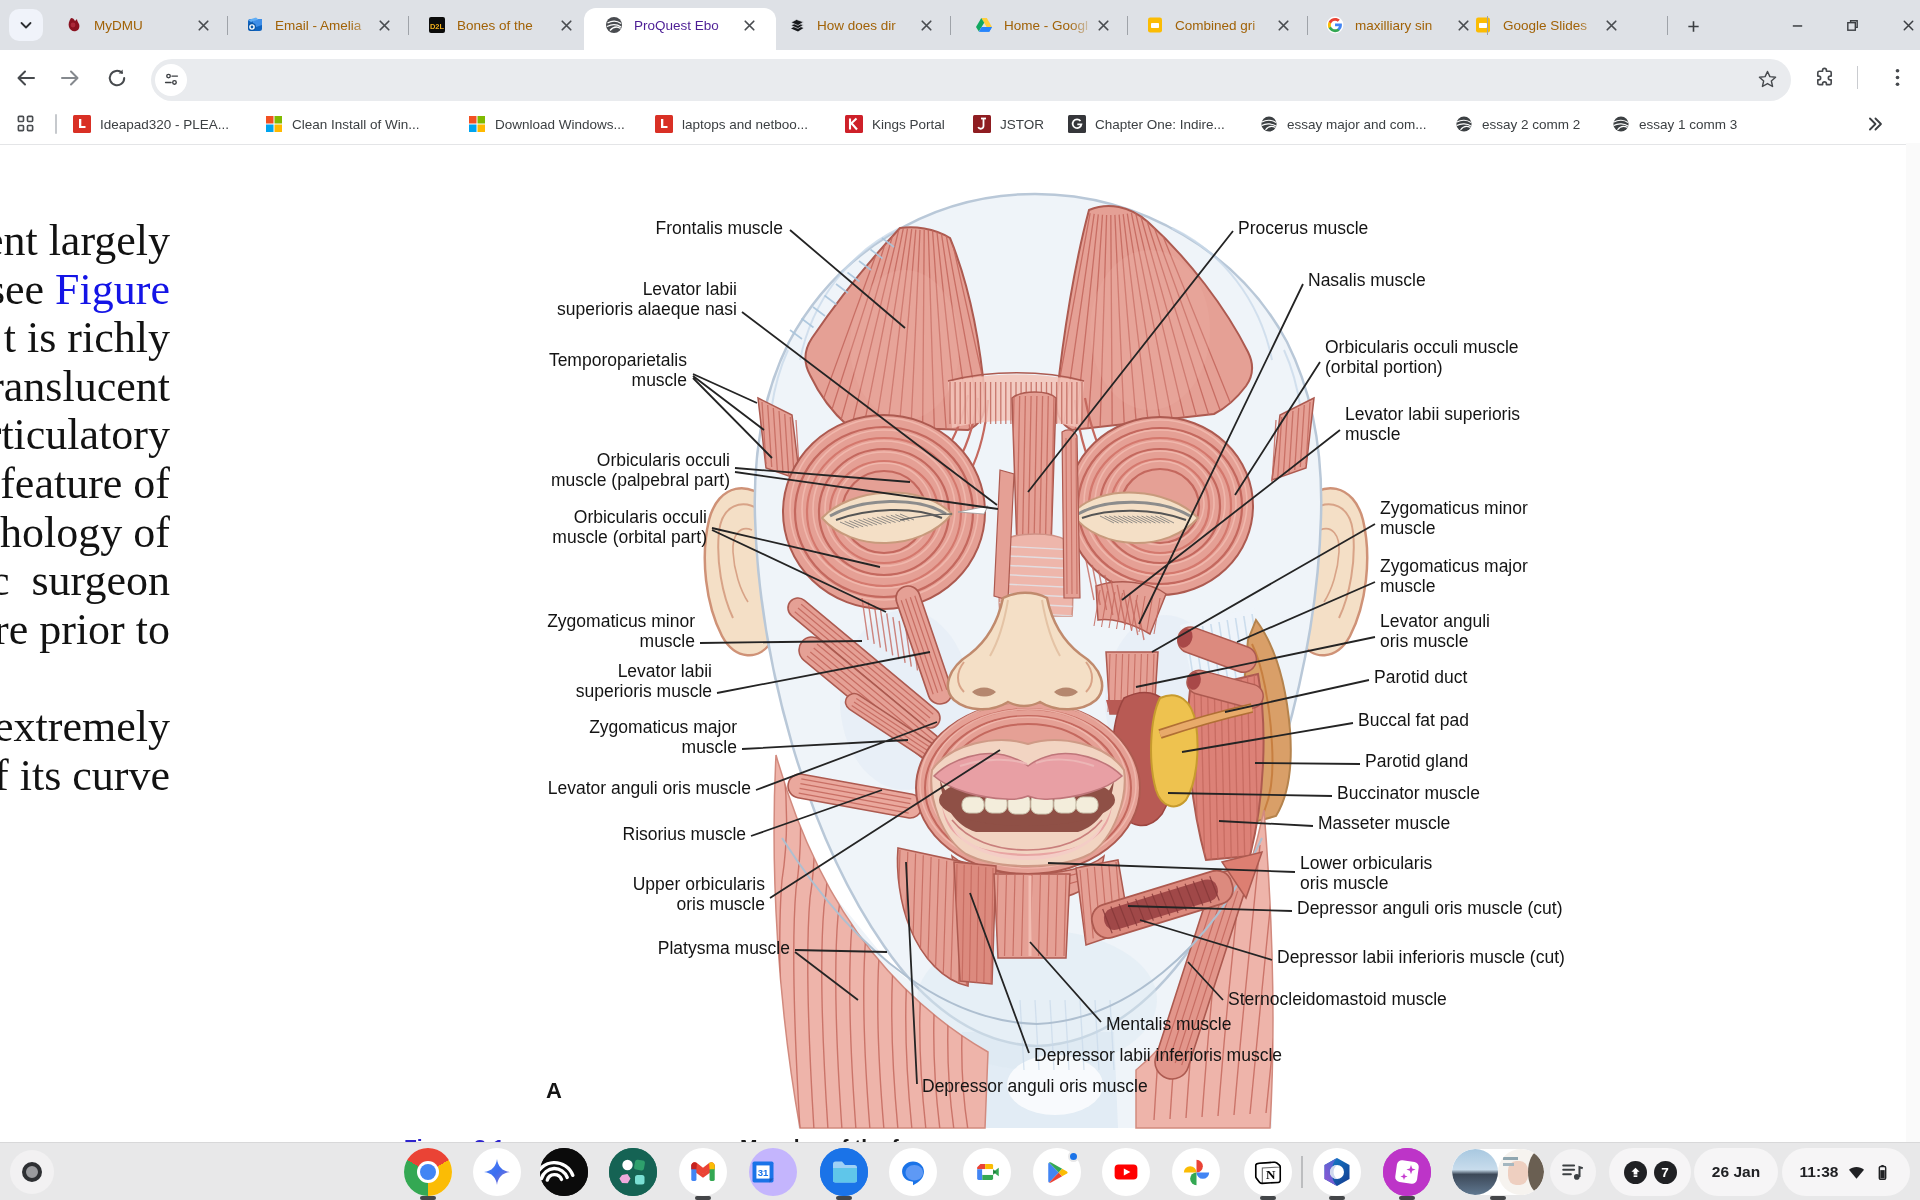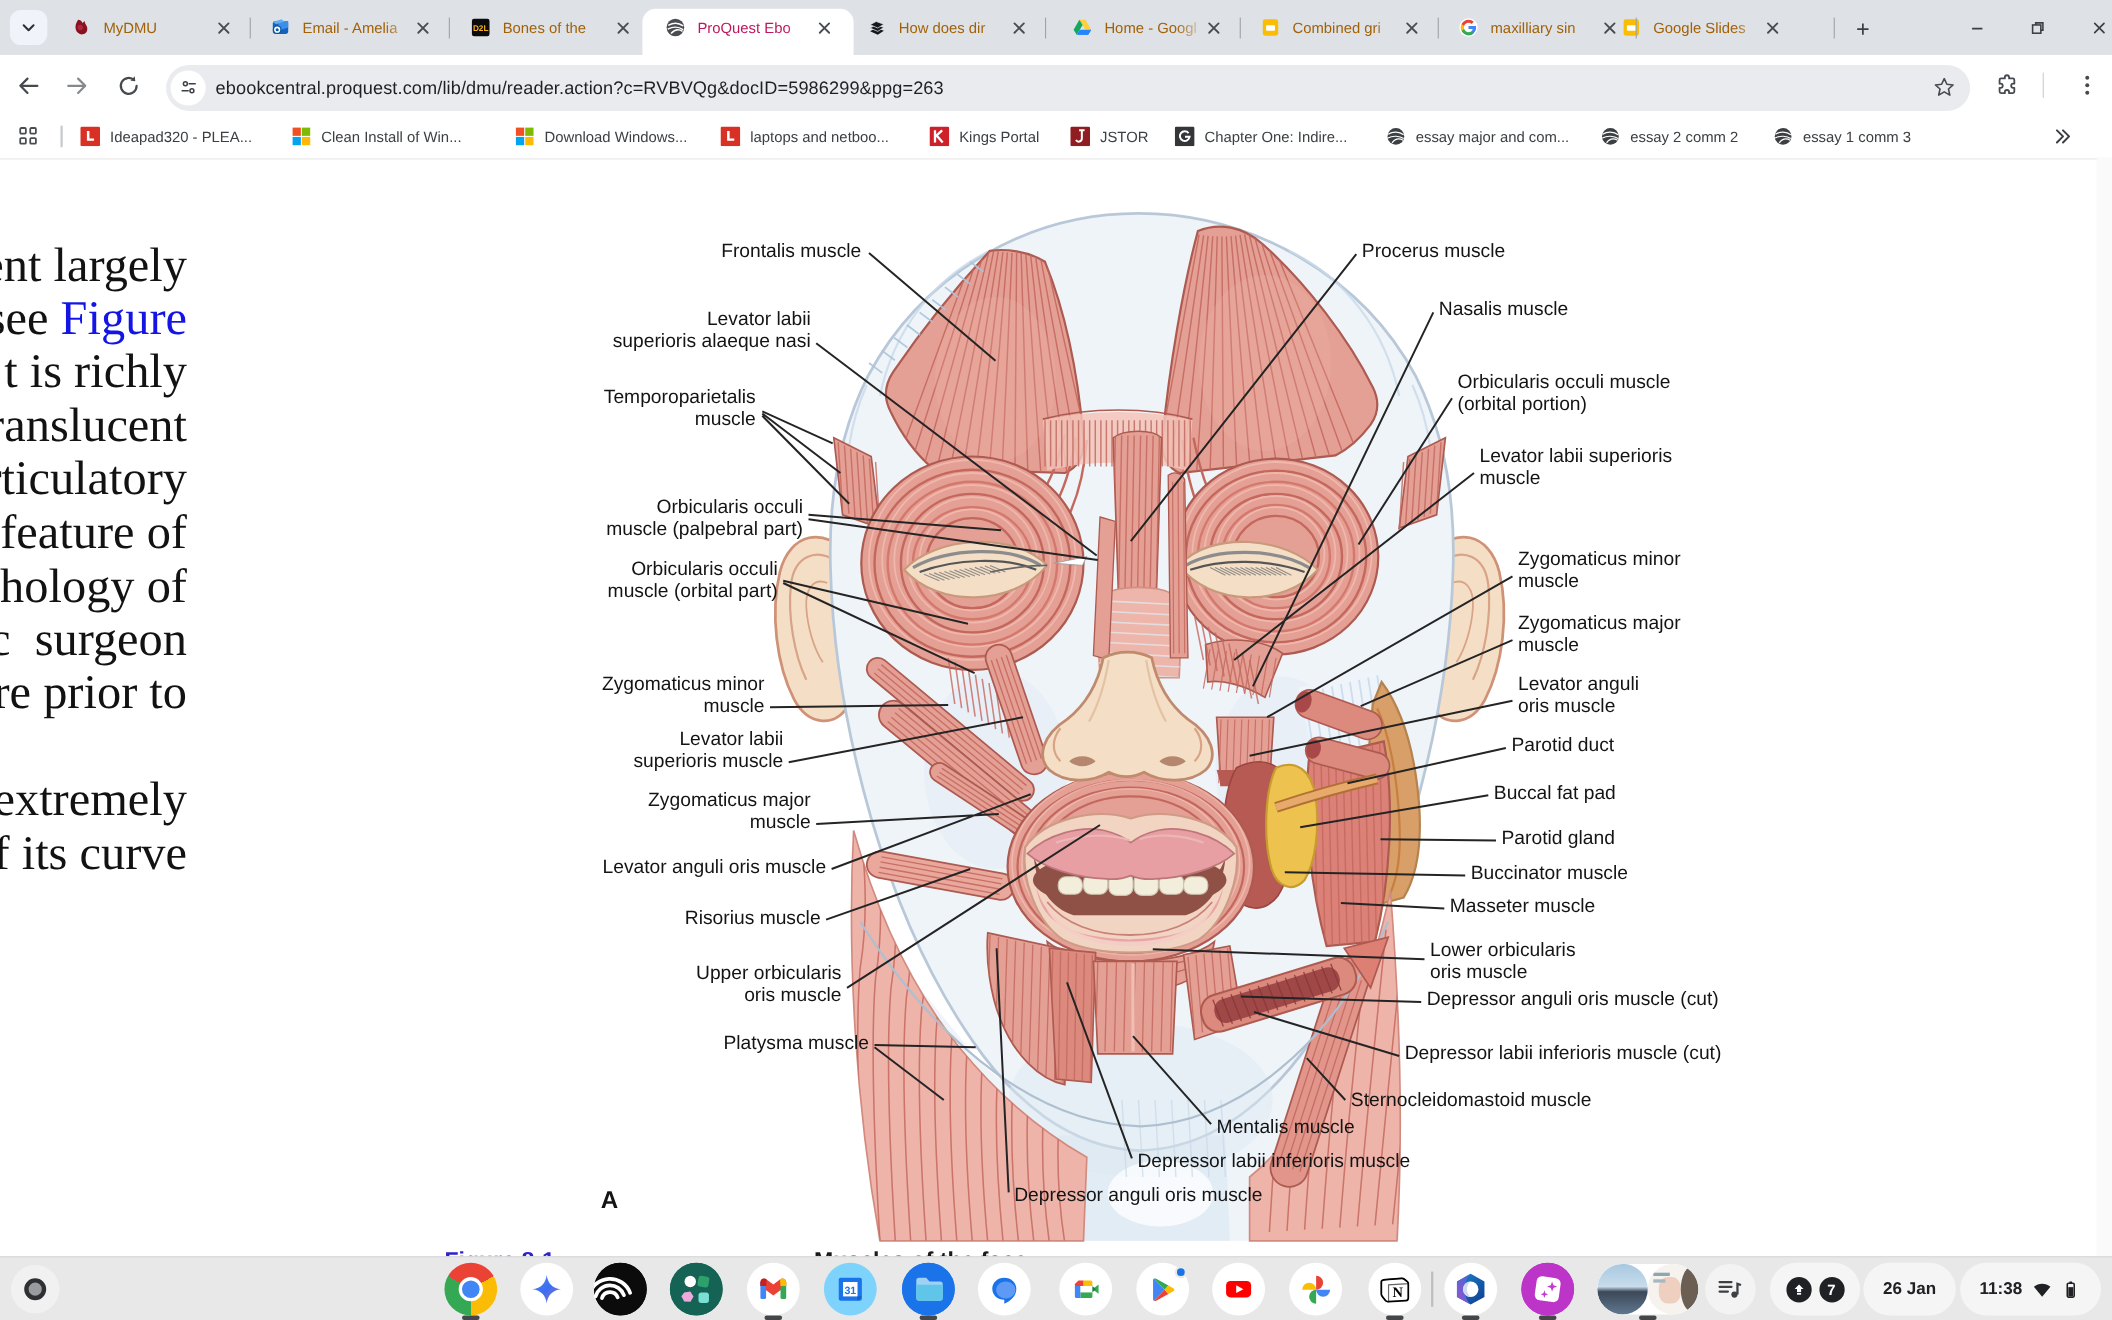--- a/index.html
+++ b/index.html
@@ -4,21 +4,21 @@
 <style>
 *{margin:0;padding:0;box-sizing:border-box}
 body{font-family:"Liberation Sans",sans-serif}
 #screen{position:relative;width:1920px;height:1200px;overflow:hidden;background:#fff}
 
 #tabstrip{position:absolute;left:0;top:0;width:1920px;height:50px;background:#dee1e6}
 .tsbtn{position:absolute;left:9px;top:9px;width:34px;height:32px;border-radius:10px;background:#f0f3fa;display:flex;align-items:center;justify-content:center}
 .tab{position:absolute;top:0;height:50px;display:flex;align-items:center}
 .tab .fav{width:20px;height:20px;margin-right:10px;flex:none}
 .tab .ttl{font-size:13.5px;color:#a16207;white-space:nowrap;overflow:hidden;position:relative}
-.tab.active .ttl{color:#be185d}
+.tab.active .ttl{color:#4c1d95}
 .tabx{margin-left:auto;flex:none}
 .tabsep{position:absolute;top:16px;width:1px;height:19px;background:#9fa3a9}
 .active-tab-bg{position:absolute;top:8px;height:42px;background:#fff;border-radius:12px 12px 0 0}
 
 .winctl{position:absolute;top:0;height:50px;display:flex;align-items:center;color:#3b3e42}
 
 #toolbar{position:absolute;left:0;top:50px;width:1920px;height:55px;background:#fff}
 #omnibox{position:absolute;left:151px;top:8.5px;width:1640px;height:42px;border-radius:21px;background:#e9ebee}
 #omni-chip{position:absolute;left:4px;top:5px;width:32px;height:32px;border-radius:16px;background:#fff;display:flex;align-items:center;justify-content:center}
 #urltext{position:absolute;left:45px;top:0;height:42px;line-height:42px;font-size:16.5px;color:#1f2023;letter-spacing:0.1px}
@@ -189,21 +189,20 @@
         </svg></div>
 <div id="omnibox">
         <div id="omni-chip">
           <svg width="17" height="17" viewBox="0 0 20 20">
             <circle cx="6.5" cy="6" r="2.1" fill="none" stroke="#3b3e42" stroke-width="1.6"></circle>
             <path d="M10.5 6 H17" stroke="#3b3e42" stroke-width="1.6" stroke-linecap="round"></path>
             <circle cx="13.5" cy="13.5" r="2.1" fill="none" stroke="#3b3e42" stroke-width="1.6"></circle>
             <path d="M3 13.5 H9.5" stroke="#3b3e42" stroke-width="1.6" stroke-linecap="round"></path>
           </svg>
         </div>
-        <div id="urltext">ebookcentral.proquest.com/lib/dmu/reader.action?c=RVBVQg&amp;docID=5986299&amp;ppg=263</div>
         <div style="position:absolute;right:12px;top:9px"><svg width="23" height="23" viewBox="0 0 24 24">
             <path d="M12 3.6 L14.5 9 L20.4 9.6 L16 13.5 L17.3 19.3 L12 16.2 L6.7 19.3 L8 13.5 L3.6 9.6 L9.5 9 Z" fill="none" stroke="#46494d" stroke-width="1.5" stroke-linejoin="round"></path>
           </svg></div>
       </div>
 <div style="position:absolute;left:1813px;top:16px"><svg width="23" height="23" viewBox="0 0 24 24">
           <path d="M10 4.5 a2 2 0 0 1 4 0 v1 h3.5 a1.5 1.5 0 0 1 1.5 1.5 V10.5 h-1 a2 2 0 0 0 0 4 h1 V18 a1.5 1.5 0 0 1 -1.5 1.5 H14 v-1 a2 2 0 0 0 -4 0 v1 H6.5 A1.5 1.5 0 0 1 5 18 v-3.5 H6 a2 2 0 0 0 0 -4 H5 V7 a1.5 1.5 0 0 1 1.5 -1.5 H10 Z" fill="none" stroke="#46494d" stroke-width="1.7" stroke-linejoin="round"></path>
         </svg></div>
 <div style="position:absolute;left:1857px;top:67px;width:1px;height:22px;background:#caccd0;top:16px;height:23px"></div>
 <div style="position:absolute;left:1886px;top:16px"><svg width="23" height="23" viewBox="0 0 24 24">
           <circle cx="12" cy="5" r="1.9" fill="#46494d"></circle>
@@ -634,21 +633,21 @@
           <path d="M3.5 8.8 L16 17.8 L28.5 8.8 L28.5 13 L16 22 L3.5 13 Z" fill="#ea4335"></path>
           <rect x="3.5" y="8.5" width="5.5" height="17" rx="1.5" fill="#4285f4"></rect>
           <rect x="23" y="8.5" width="5.5" height="17" rx="1.5" fill="#34a853"></rect>
           <path d="M3.5 10.5 L3.5 8 A3 3 0 0 1 8 5.5 L16 11.5 L24 5.5 A3 3 0 0 1 28.5 8 L28.5 10.5 L16 19.5 Z" fill="none"></path>
           <path d="M3.5 9.5 C3.5 6 7 4.5 9.5 6.5 L16 11.5 L22.5 6.5 C25 4.5 28.5 6 28.5 9.5 L16 18.5 Z" fill="#ea4335"></path>
           <path d="M3.5 9.5 C3.5 6 7 4.5 9.5 6.5 L9 13 L3.5 13 Z" fill="#c5221f"></path>
           <path d="M28.5 9.5 C28.5 6 25 4.5 22.5 6.5 L23 13 L28.5 13 Z" fill="#fbbc04"></path>
         </svg>
       </div>
 <div class="runline" style="left:695px"></div>
-<div class="app" style="left:749px;background:#7dd3fc;display:flex;align-items:center;justify-content:center">
+<div class="app" style="left:749px;background:#c4b5fd;display:flex;align-items:center;">
         <svg width="28" height="28" viewBox="0 0 32 32">
           <rect x="4" y="4" width="24" height="24" rx="2" fill="#1a73e8"></rect>
           <rect x="8.5" y="8.5" width="15" height="15" fill="#fff"></rect>
           <text x="16" y="20.5" font-size="11" font-weight="bold" fill="#1a73e8" text-anchor="middle" font-family="Liberation Sans">31</text>
           <path d="M23.5 28 L28 23.5 H23.5 Z" fill="#185abc"></path>
           <rect x="23.5" y="4" width="4.5" height="4.5" fill="#fbbc04" opacity="0"></rect>
         </svg>
       </div>
 <div class="app" style="left:820px;background:#1a73e8;display:flex;align-items:center;justify-content:center">
         <svg width="48" height="48" viewBox="0 0 48 48">

